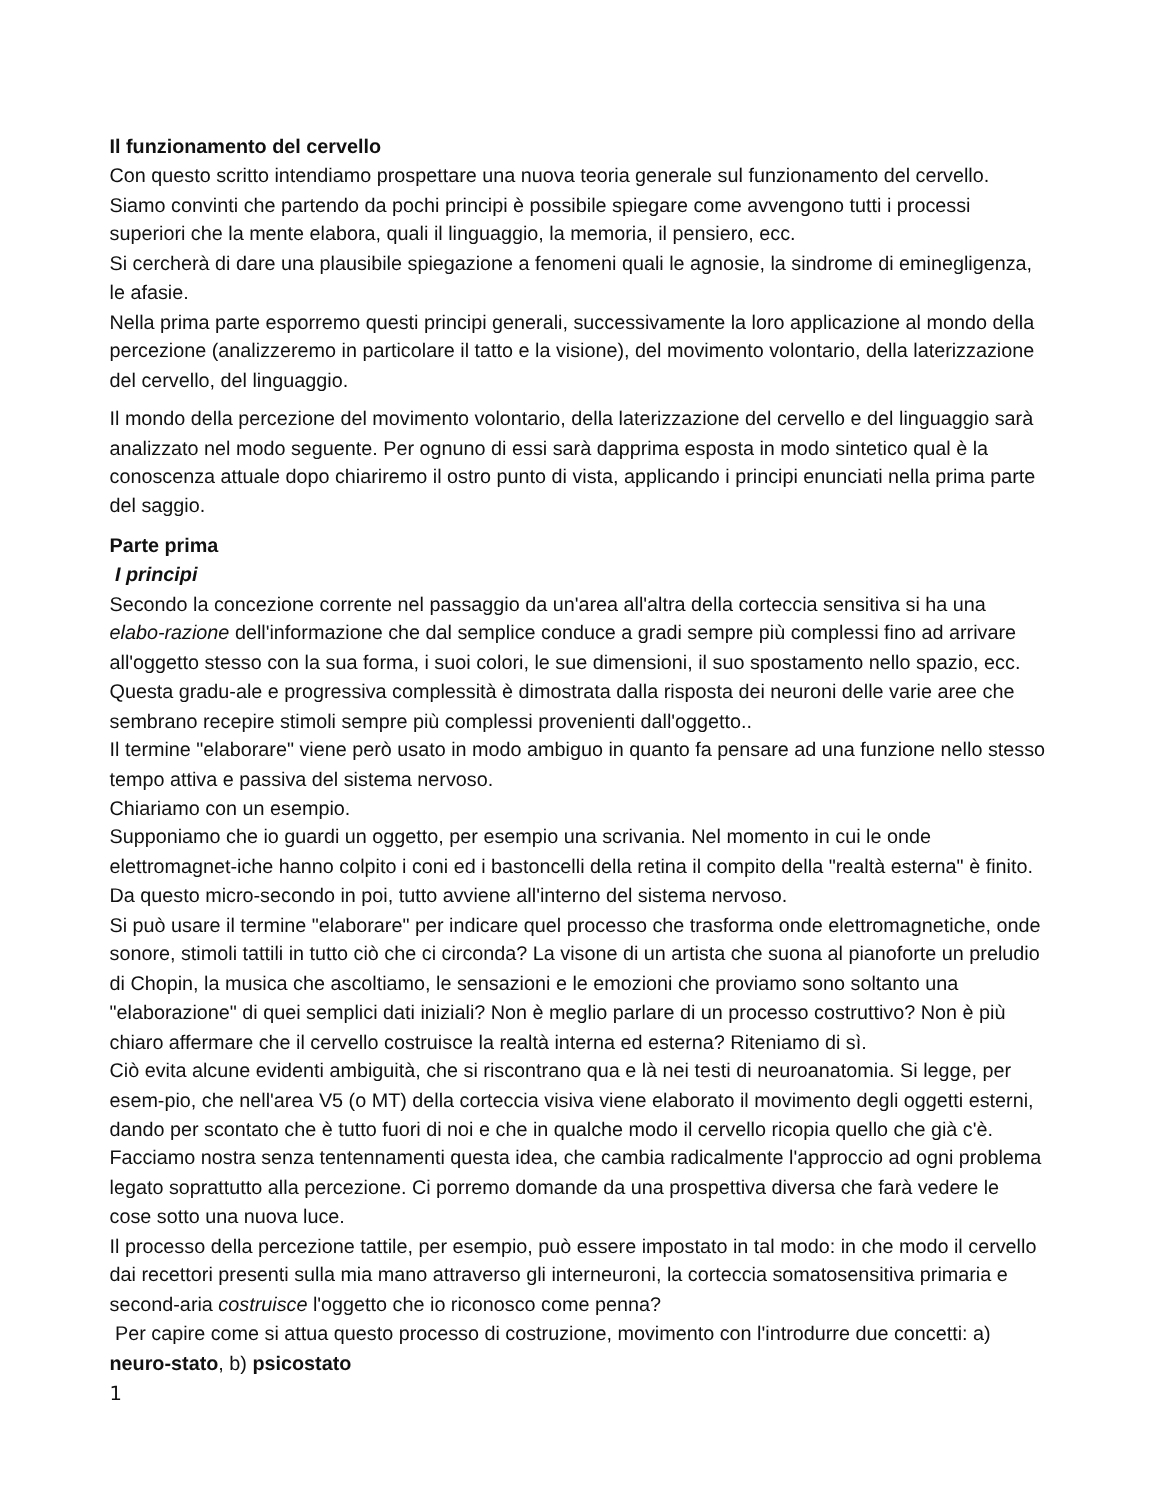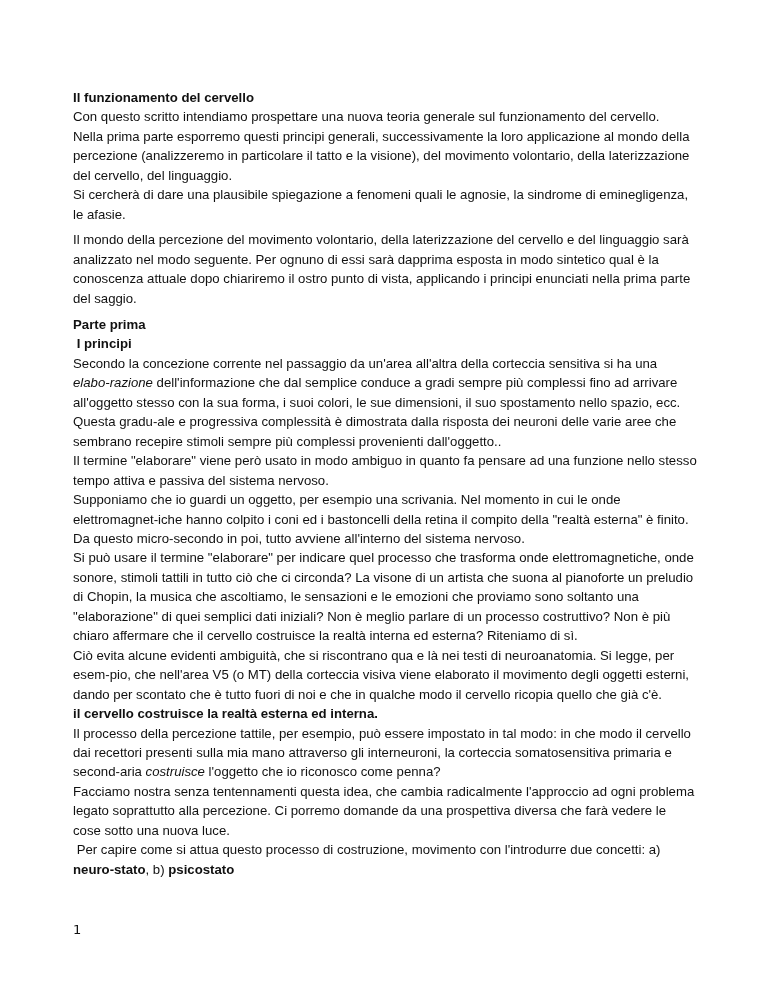--- a/index.html
+++ b/index.html
@@ -36,37 +36,38 @@
       font-size: 13px;
       color: #111111;
     }
   </style>
 </head>
 <body>
 
 <div class="page">
   <div class="line-block"><b>Il funzionamento del cervello</b></div>
   <div class="line-block">Con questo scritto intendiamo prospettare una nuova teoria generale sul funzionamento del cervello.</div>
+  <div class="line-block">Siamo convinti che partendo da pochi principi è possibile spiegare come avvengono tutti i processi superiori che la mente elabora, quali il linguaggio, la memoria, il pensiero, ecc.</div>
+  <div class="line-block">Si cercherà di dare una plausibile spiegazione a fenomeni quali le agnosie, la sindrome di eminegligenza, le afasie.</div>
   <div class="line-block">Nella prima parte esporremo questi principi generali, successivamente la loro applicazione al mondo della percezione (analizzeremo in particolare il tatto e la visione), del movimento volontario, della laterizzazione del cervello, del linguaggio.</div>
-  <div class="line-block">Si cercherà di dare una plausibile spiegazione a fenomeni quali le agnosie, la sindrome di eminegligenza, le afasie.</div>
 
   <div class="gap"></div>
 
   <div class="line-block">Il mondo della percezione del movimento volontario, della laterizzazione del cervello e del linguaggio sarà analizzato nel modo seguente. Per ognuno di essi sarà dapprima esposta in modo sintetico qual è la conoscenza attuale dopo chiariremo il ostro punto di vista, applicando i principi enunciati nella prima parte del saggio.</div>
 
   <div class="gap-lg"></div>
 
   <div class="line-block"><b>Parte prima</b></div>
-  <div class="line-block" style="white-space:pre;"><b> I principi</b></div>
+  <div class="line-block" style="white-space:pre;font-style:italic;"><b> I principi</b></div>
 
   <div class="line-block"><span>Secondo la concezione corrente nel passaggio da un'area all'altra della corteccia sensitiva si ha una </span><i>elabo-razione</i><span> dell'informazione che dal semplice conduce a gradi sempre più complessi fino ad arrivare all'oggetto stesso con la sua forma, i suoi colori, le sue dimensioni, il suo spostamento nello spazio, ecc. Questa gradu-ale e progressiva complessità è dimostrata dalla risposta dei neuroni delle varie aree che sembrano recepire stimoli sempre più complessi provenienti dall'oggetto..</span></div>
   <div class="line-block">Il termine "elaborare" viene però usato in modo ambiguo in quanto fa pensare ad una funzione nello stesso tempo attiva e passiva del sistema nervoso.</div>
+  <div class="line-block">Chiariamo con un esempio.</div>
   <div class="line-block">Supponiamo che io guardi un oggetto, per esempio una scrivania. Nel momento in cui le onde elettromagnet-iche hanno colpito i coni ed i bastoncelli della retina il compito della "realtà esterna" è finito. Da questo micro-secondo in poi, tutto avviene all'interno del sistema nervoso.</div>
   <div class="line-block">Si può usare il termine "elaborare" per indicare quel processo che trasforma onde elettromagnetiche, onde sonore, stimoli tattili  in tutto ciò che ci circonda? La visone di un artista che suona al pianoforte un preludio di Chopin, la musica che ascoltiamo, le sensazioni e le emozioni che proviamo sono soltanto una "elaborazione" di quei semplici dati iniziali? Non è meglio parlare di un processo costruttivo? Non è più chiaro affermare che il cervello costruisce la realtà interna ed esterna? Riteniamo di sì.</div>
   <div class="line-block">Ciò evita alcune evidenti ambiguità, che si riscontrano qua e là nei testi di neuroanatomia. Si legge, per esem-pio, che nell'area V5 (o MT) della corteccia visiva viene elaborato il movimento degli oggetti esterni, dando per scontato che è tutto fuori di noi e che in qualche modo il cervello ricopia quello che già c'è.</div>
-  <div class="line-block"><b>il cervello costruisce la realtà esterna ed interna.</b></div>
+  <div class="line-block">Facciamo nostra senza tentennamenti questa idea, che cambia radicalmente l'approccio ad ogni problema legato soprattutto alla percezione. Ci porremo domande da una prospettiva diversa che farà vedere le cose sotto una nuova luce.</div>
   <div class="line-block"><span>Il processo della percezione tattile, per esempio, può essere impostato in tal modo: in che modo il cervello dai recettori presenti sulla mia mano attraverso gli interneuroni, la corteccia somatosensitiva primaria e second-aria </span><i>costruisce</i><span> l'oggetto che io riconosco come penna?</span></div>
-  <div class="line-block">Facciamo nostra senza tentennamenti questa idea, che cambia radicalmente l'approccio ad ogni problema legato soprattutto alla percezione. Ci porremo domande da una prospettiva diversa che farà vedere le cose sotto una nuova luce.</div>
   <div class="line-block" style="white-space:pre-wrap;"><span> Per capire come si attua questo processo di costruzione, movimento con l'introdurre due concetti: a) </span><b>neuro-stato</b><span>, b) </span><b>psicostato</b></div>
 
 </div>
 
 <div class="page-number">1</div>
 
 </body></html>

